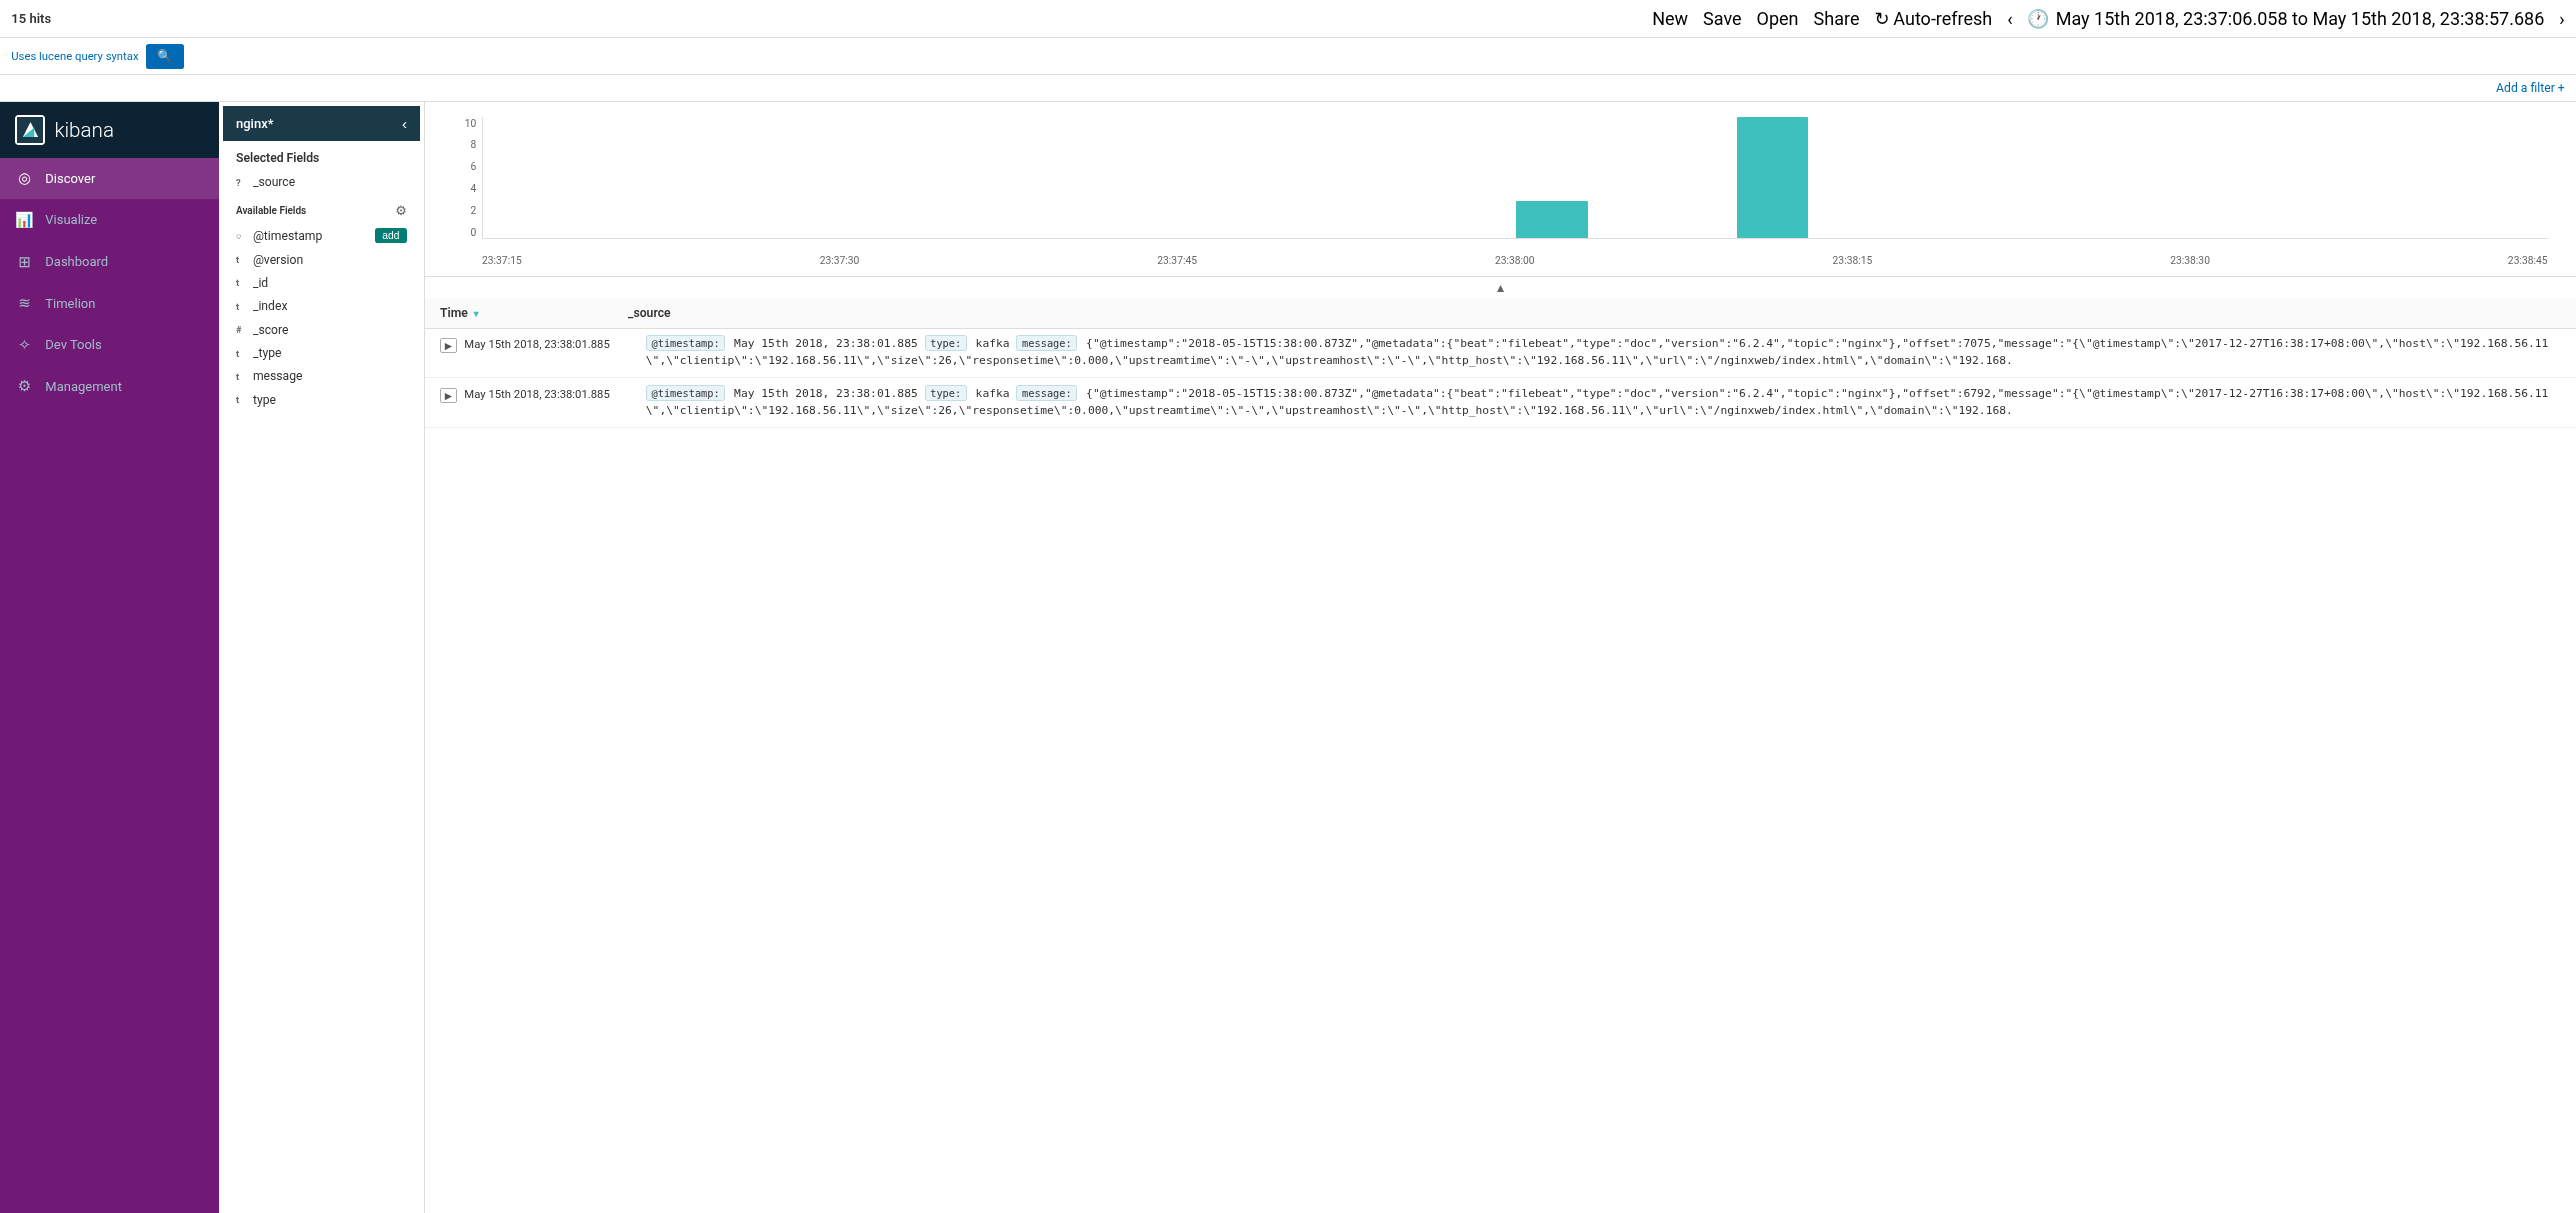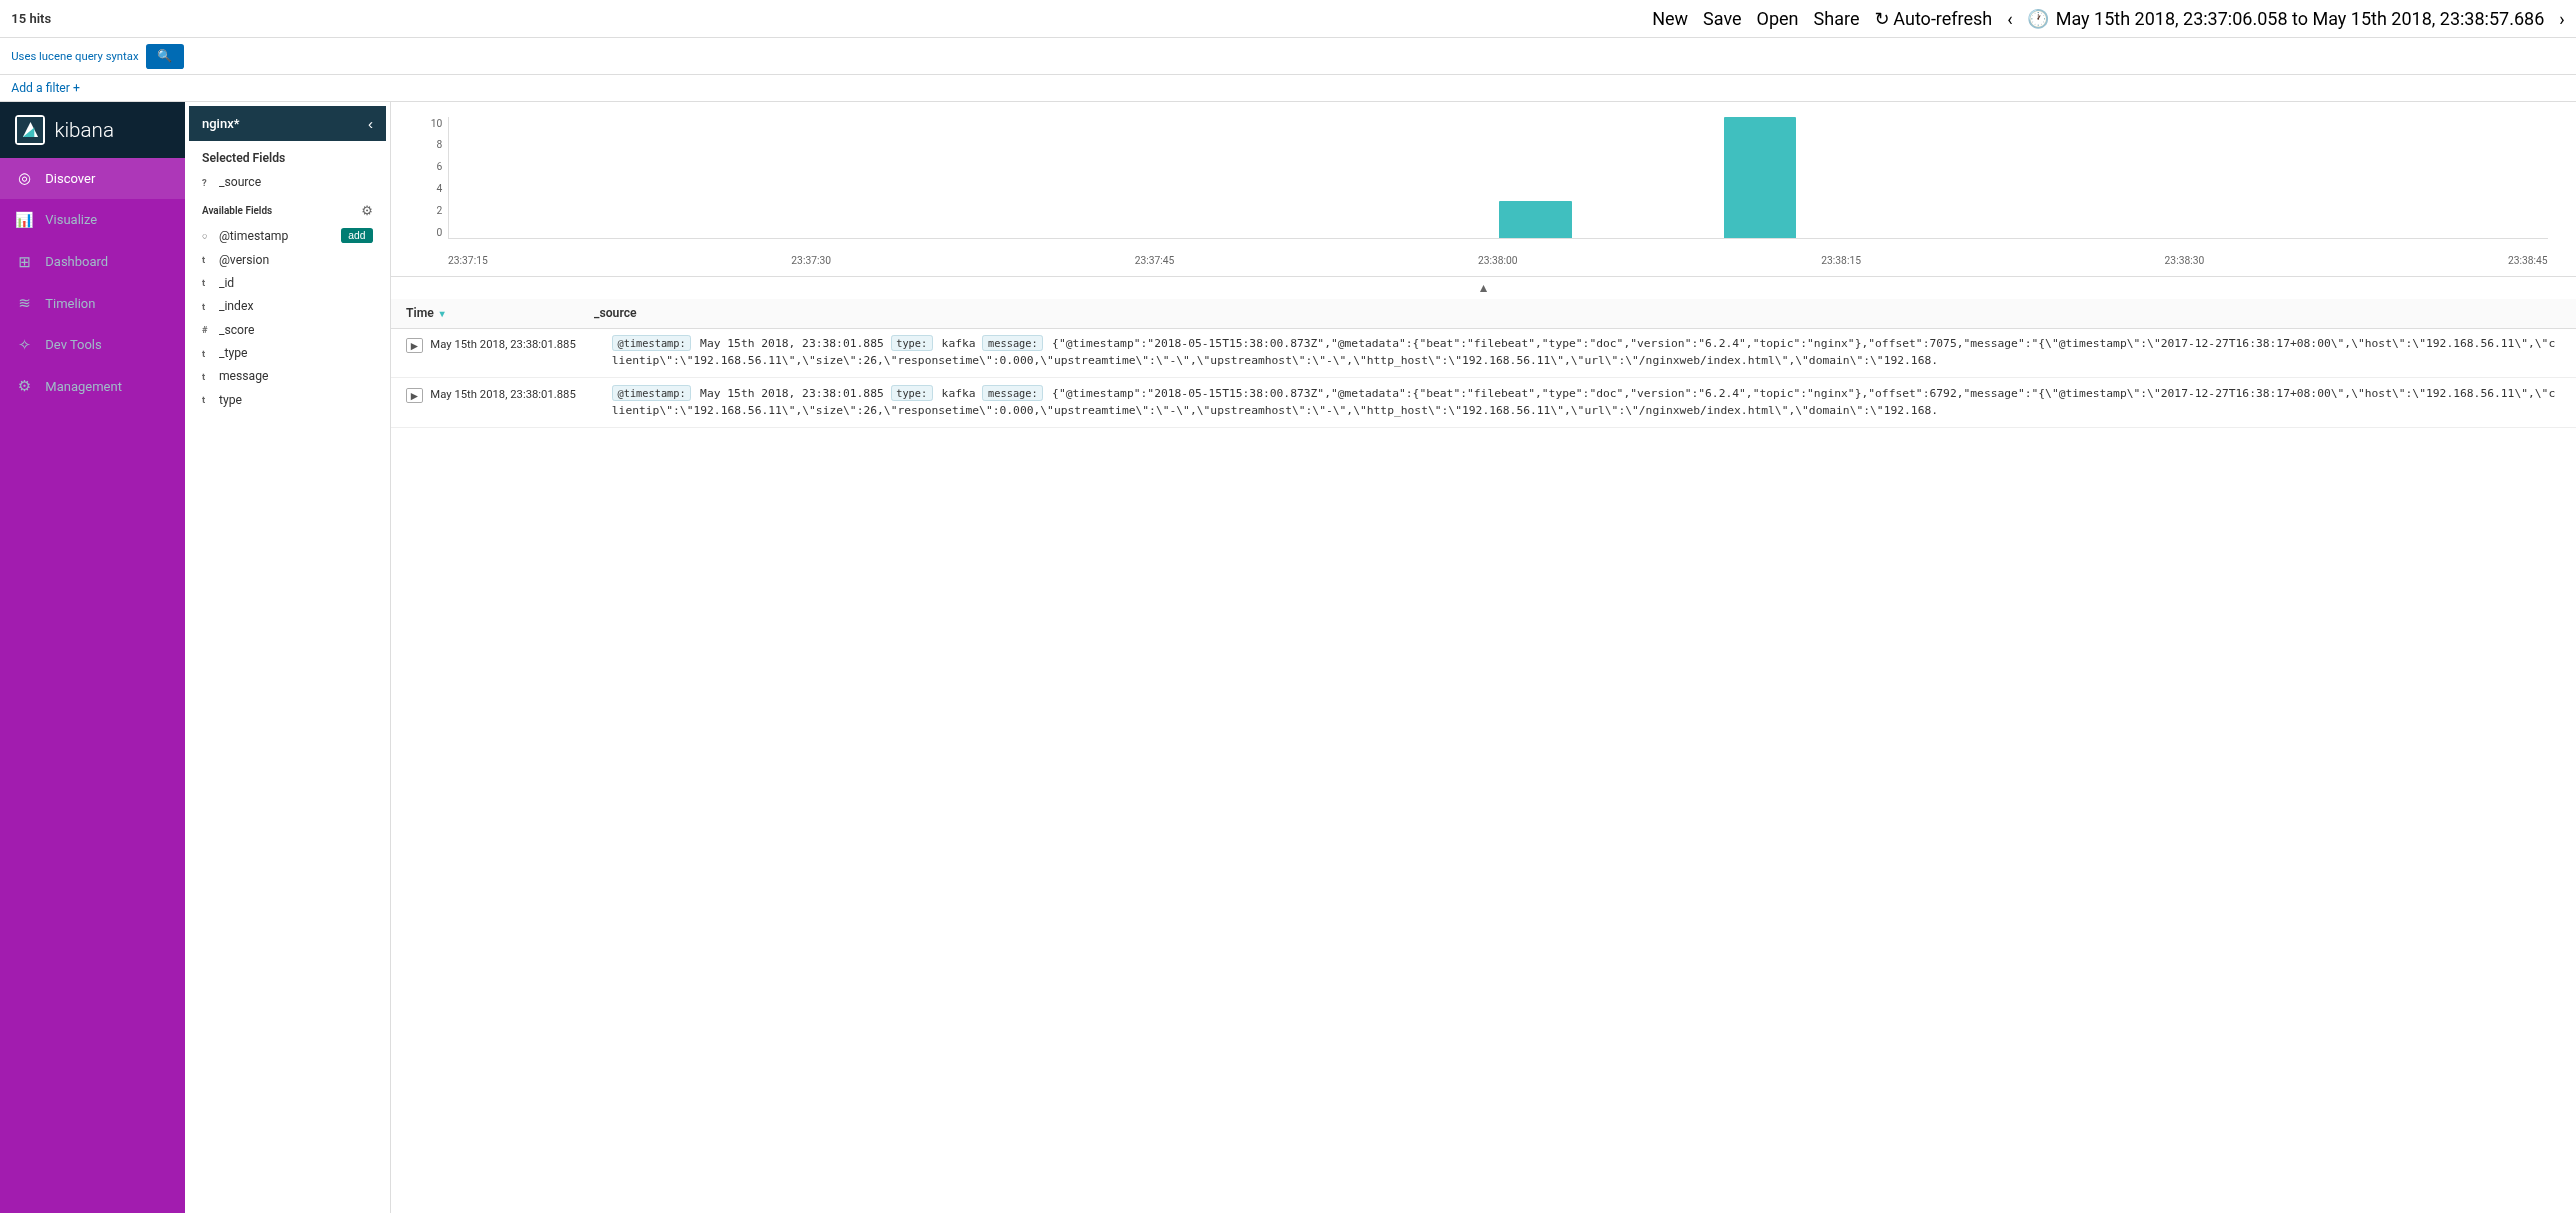--- a/index.html
+++ b/index.html
@@ -27,30 +27,30 @@
       font-size: 12.2px; color: #333; outline: none;
     }
     .lucene-link { color: #006BB4; font-size: 11.3px; cursor: pointer; white-space: nowrap; }
     .search-btn {
       background: #006BB4; color: #fff; border: none; border-radius: 2.8px;
       padding: 5.6px 11.3px; cursor: pointer; font-size: 12.2px;
     }
 
     
     .filter-bar {
-      background: #fff; border-bottom: 0.9px solid #ddd; padding: 5.6px 11.3px; flex-shrink: 0;
+      background: #fff; border-bottom: 0.9px solid #ddd; padding: 5.6px 11.3px; flex-shrink: 0; text-align: right;
     }
     .add-filter { color: #006BB4; cursor: pointer; font-size: 12.2px; }
 
     
     .main-layout { display: flex; flex: 1; overflow: hidden; }
 
     
     .sidebar-nav {
-      width: 185px; background: #a21caf; flex-shrink: 0; display: flex; flex-direction: column;
+      width: 219px; background: #701a75; flex-shrink: 0; display: flex; flex-direction: column;
     }
     .kibana-logo {
       display: flex; align-items: center; gap: 9.4px; padding: 13px 15px;
       background: #0d2333; color: #fff; font-size: 20.6px; font-weight: 300;
     }
     .kibana-icon {
       width: 30px; height: 30px; background: #fff; border-radius: 3.8px;
       display: flex; align-items: center; justify-content: center;
     }
     .nav-item {

